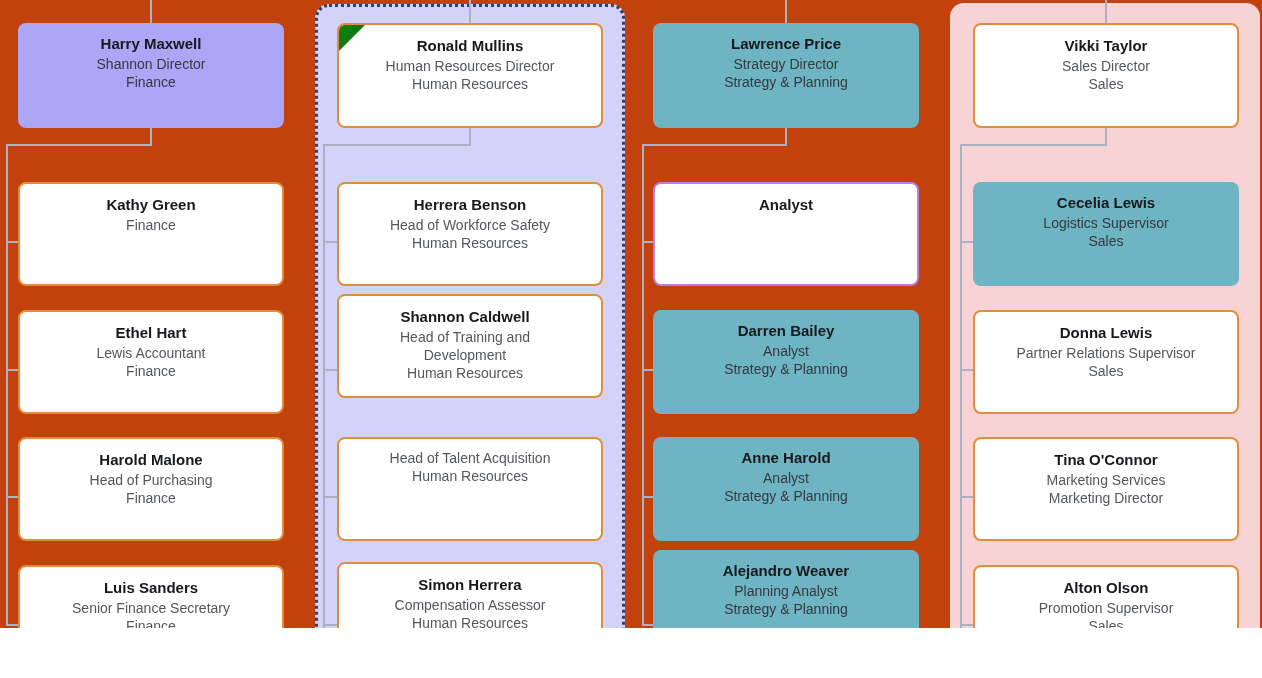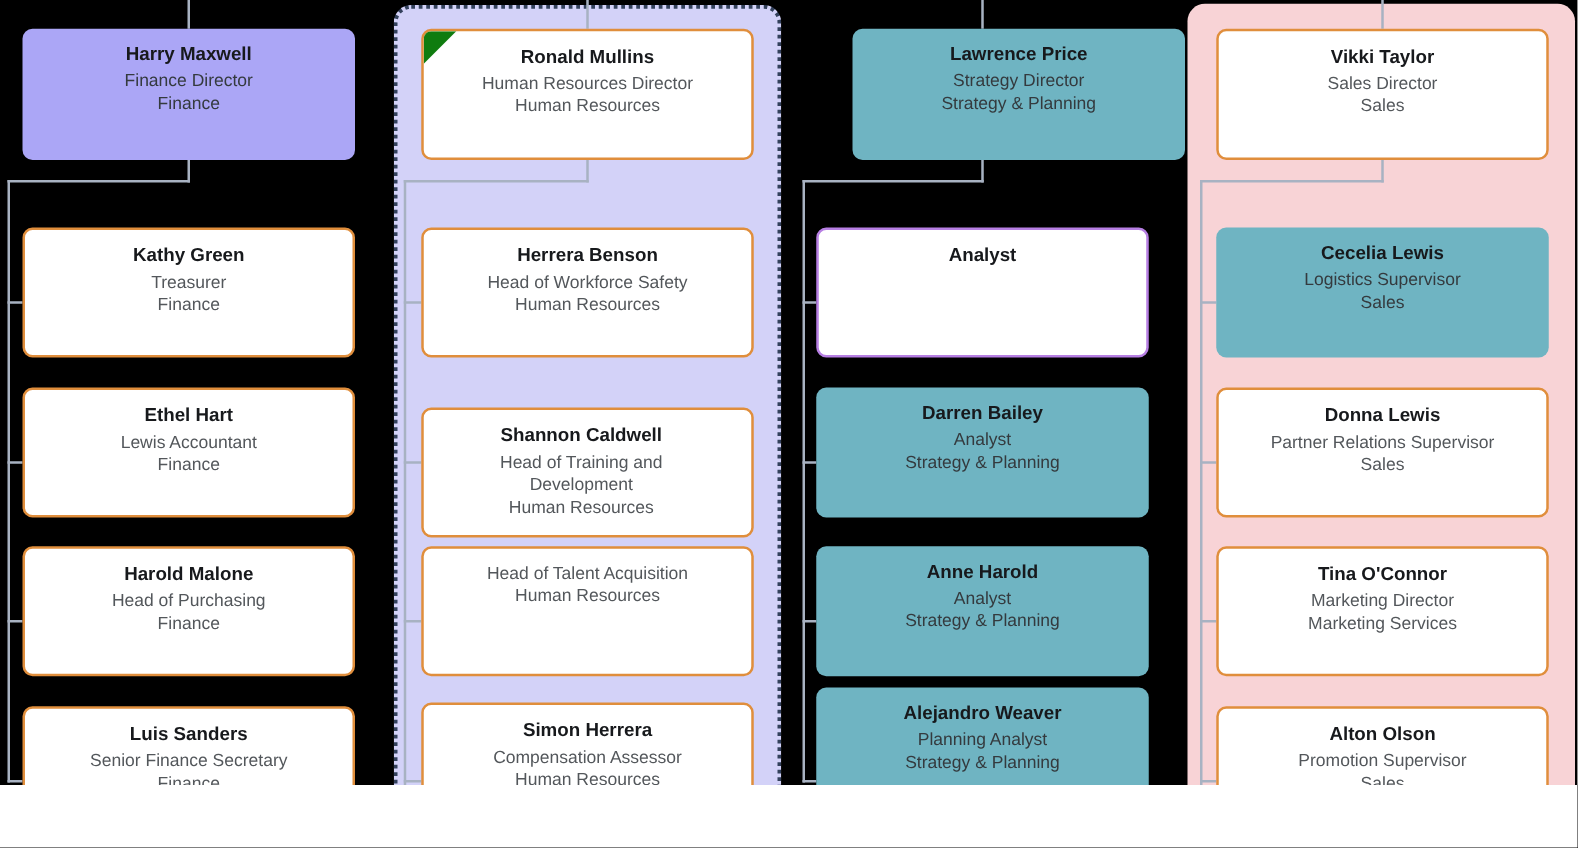--- a/index.html
+++ b/index.html
@@ -3,21 +3,21 @@
 <meta charset="utf-8">
 <style>
   * { margin: 0; padding: 0; box-sizing: border-box; }
   html, body { background: #ffffff; }
   body { font-family: "Liberation Sans", sans-serif; }
 
   .canvas {
     position: relative;
     width: 1262px;
     height: 628px;
-    background: #000000;
+    background: #c2410c;
     overflow: hidden;
   }
 
   
   .container {
     position: absolute;
     border-radius: 14px;
   }
   .container.hr {
     left: 315px; top: 4px; width: 310px; height: 680px;
@@ -115,26 +115,25 @@
   <div class="line" style="left:1105px; top:128px; width:2px; height:18px"></div>
   <div class="line" style="left:960px; top:144px; width:147px; height:2px"></div>
   <div class="line" style="left:960px; top:144px; width:2px; height:534px"></div>
   <div class="line" style="left:960px; top:241px; width:13px; height:2px"></div>
   <div class="line" style="left:960px; top:369px; width:13px; height:2px"></div>
   <div class="line" style="left:960px; top:496px; width:13px; height:2px"></div>
   <div class="line" style="left:960px; top:624px; width:13px; height:2px"></div>
 
   <div class="node manager fill-purple" style="left:18px; top:23px">
     <div class="name">Harry Maxwell</div>
-    <div class="sub">Finance Director</div>
+    <div class="sub">Shannon Director</div>
     <div class="sub">Finance</div>
   </div>
   <div class="node outline-orange" style="left:18px; top:182px">
     <div class="name">Kathy Green</div>
-    <div class="sub">Treasurer</div>
     <div class="sub">Finance</div>
   </div>
   <div class="node outline-orange" style="left:18px; top:310px">
     <div class="name">Ethel Hart</div>
     <div class="sub">Lewis Accountant</div>
     <div class="sub">Finance</div>
   </div>
   <div class="node outline-orange" style="left:18px; top:437px">
     <div class="name">Harold Malone</div>
     <div class="sub">Head of Purchasing</div>
@@ -150,36 +149,36 @@
     <div class="flag"></div>
     <div class="name">Ronald Mullins</div>
     <div class="sub">Human Resources Director</div>
     <div class="sub">Human Resources</div>
   </div>
   <div class="node outline-orange" style="left:337px; top:182px">
     <div class="name">Herrera Benson</div>
     <div class="sub">Head of Workforce Safety</div>
     <div class="sub">Human Resources</div>
   </div>
-  <div class="node outline-orange" style="left:337px; top:326px; padding-left:30px; padding-right:40px">
+  <div class="node outline-orange" style="left:337px; top:294px; padding-left:30px; padding-right:40px">
     <div class="name">Shannon Caldwell</div>
     <div class="sub">Head of Training and Development</div>
     <div class="sub">Human Resources</div>
   </div>
   <div class="node outline-orange" style="left:337px; top:437px">
     <div class="sub">Head of Talent Acquisition</div>
     <div class="sub">Human Resources</div>
   </div>
   <div class="node outline-orange" style="left:337px; top:562px">
     <div class="name">Simon Herrera</div>
     <div class="sub">Compensation Assessor</div>
     <div class="sub">Human Resources</div>
   </div>
 
-  <div class="node manager fill-teal" style="left:682px; top:23px">
+  <div class="node manager fill-teal" style="left:653px; top:23px">
     <div class="name">Lawrence Price</div>
     <div class="sub">Strategy Director</div>
     <div class="sub">Strategy &amp; Planning</div>
   </div>
   <div class="node outline-violet" style="left:653px; top:182px">
     <div class="name">Analyst</div>
     <div class="sub"></div>
     <div class="sub"></div>
   </div>
   <div class="node fill-teal" style="left:653px; top:310px">
@@ -208,22 +207,22 @@
     <div class="sub">Logistics Supervisor</div>
     <div class="sub">Sales</div>
   </div>
   <div class="node outline-orange" style="left:973px; top:310px; padding-left:14px; padding-right:14px">
     <div class="name">Donna Lewis</div>
     <div class="sub">Partner Relations Supervisor</div>
     <div class="sub">Sales</div>
   </div>
   <div class="node outline-orange" style="left:973px; top:437px">
     <div class="name">Tina O'Connor</div>
+    <div class="sub">Marketing Services</div>
     <div class="sub">Marketing Director</div>
-    <div class="sub">Marketing Services</div>
   </div>
   <div class="node outline-orange" style="left:973px; top:565px">
     <div class="name">Alton Olson</div>
     <div class="sub">Promotion Supervisor</div>
     <div class="sub">Sales</div>
   </div>
 
 </div>
 
 </body></html>

